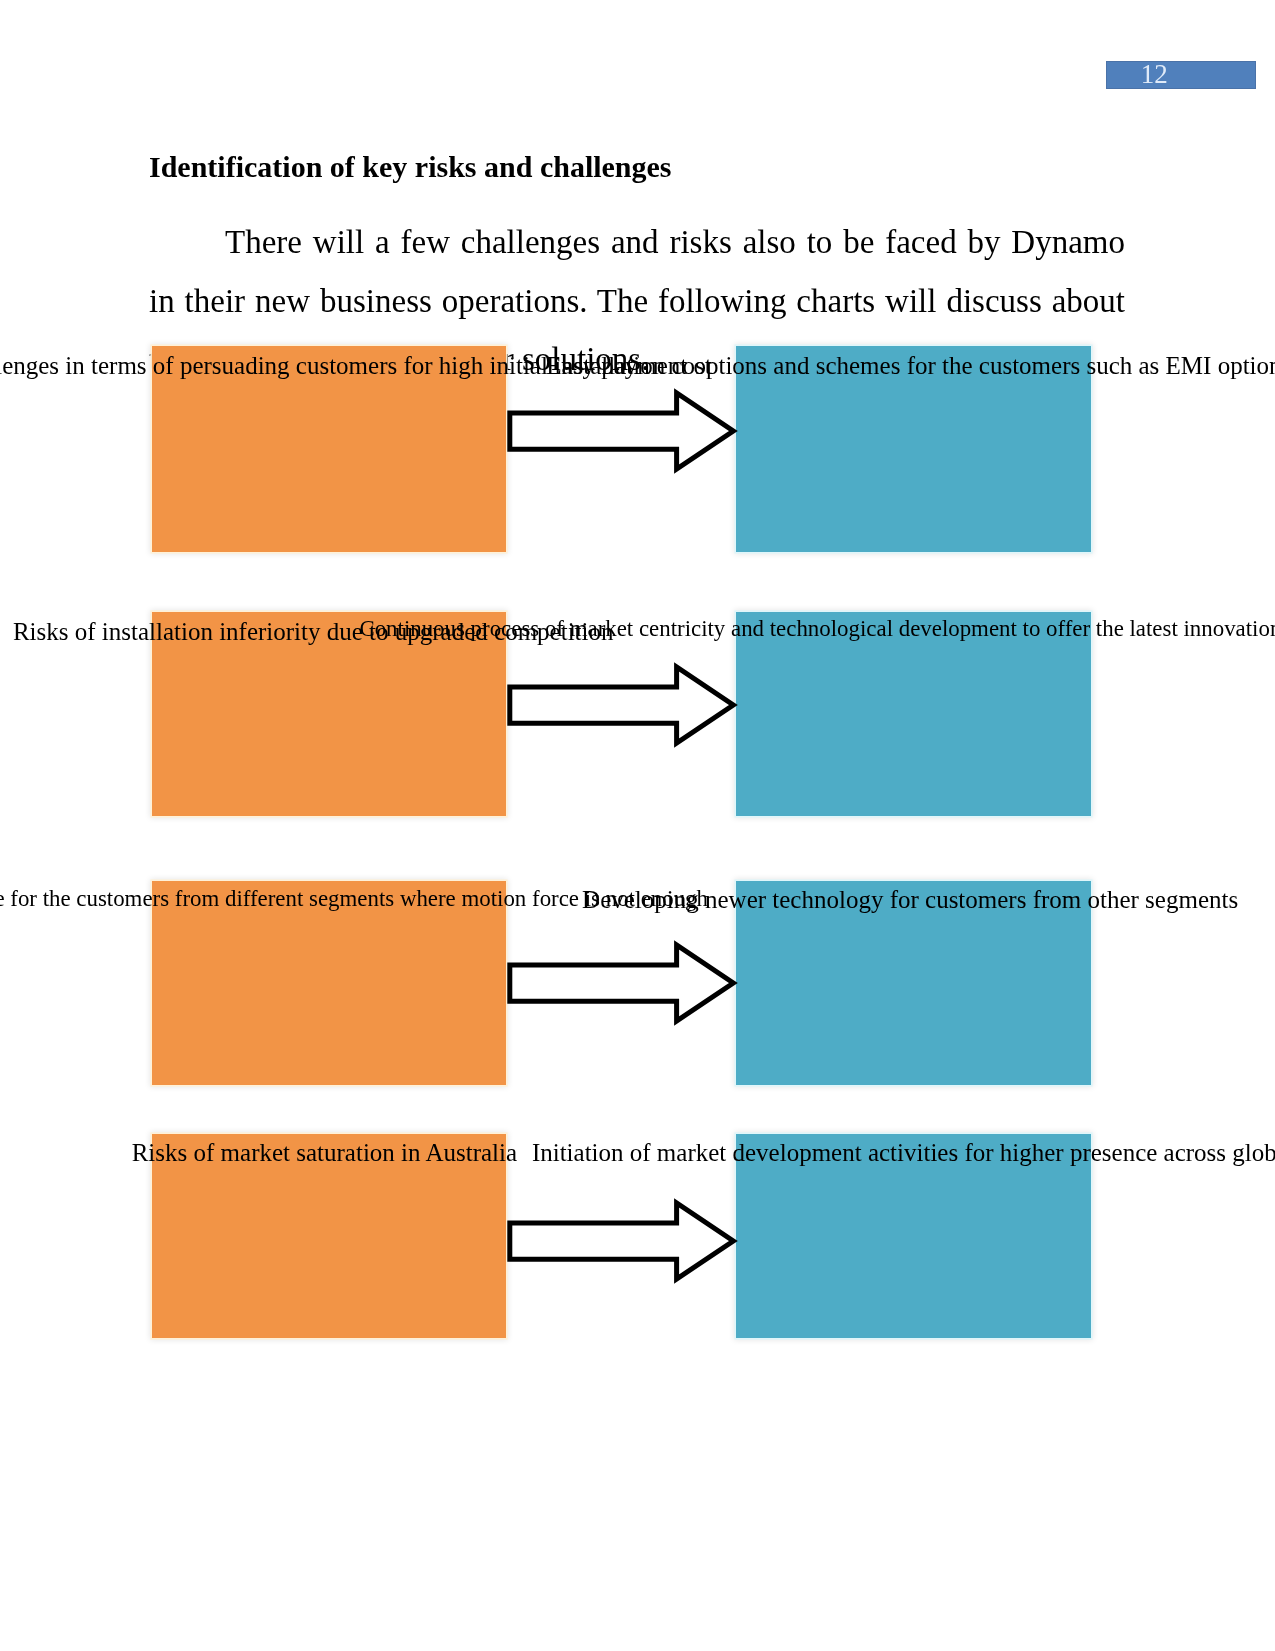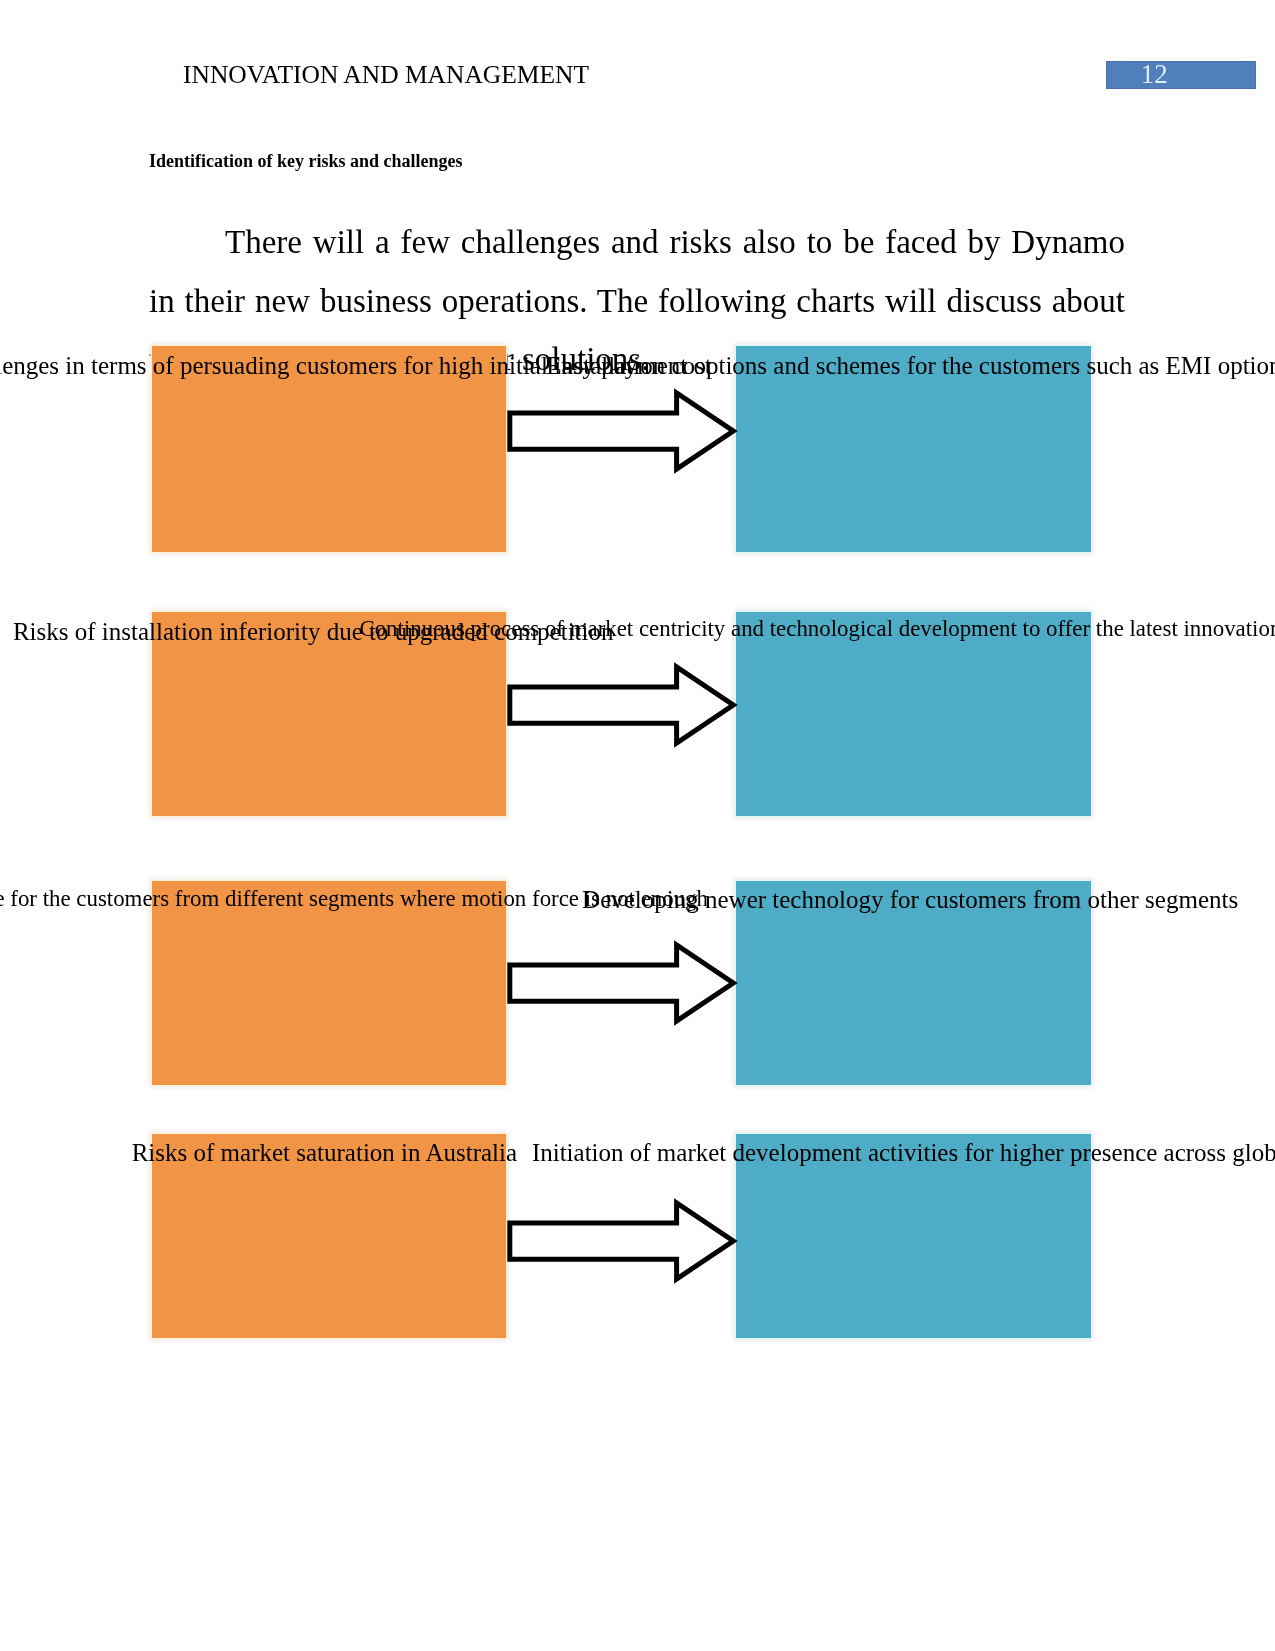--- a/index.html
+++ b/index.html
@@ -9,21 +9,21 @@
 
   .page{position:absolute;left:0;top:0;width:1275px;height:1651px;overflow:hidden;background:#ffffff;}
 
   
   .hdr-title{position:absolute;left:183px;top:62px;font-size:25.5px;line-height:1;white-space:nowrap;}
   .pagebadge{position:absolute;left:1106px;top:61px;width:150px;height:28px;
              background:#5080bc;border:1px solid #4a72a8;box-sizing:border-box;}
   .pagebadge .pn{position:absolute;left:12.8px;top:-1px;font-size:27px;line-height:26px;color:#dfeaf8;margin-left:21px;}
 
   
-  .sec-head{position:absolute;left:149px;top:152px;font-size:18px;font-weight:bold;
+  .sec-head{position:absolute;left:149px;top:152px;font-size:30px;font-weight:bold;
             white-space:nowrap;line-height:1;}
   .para{position:absolute;left:149px;top:213px;width:976px;font-size:33px;line-height:58.5px;
         text-align:justify;text-indent:76px;}
 
   
   .box{position:absolute;width:354px;}
   .ob{background:#f29446;left:152px;
       box-shadow:0 0 0 1.6px rgba(255,240,214,0.95), 0 0 6px 2.2px rgba(0,0,0,0.10);}
   .bb{background:#4eacc6;left:736px;width:355px;
       box-shadow:0 0 0 1.6px rgba(222,246,250,0.95), 0 0 6px 2.2px rgba(0,0,0,0.10);}
@@ -49,21 +49,20 @@
   .r4 .box{top:1134px;height:204px;}
   .r4 .arrow{top:1192.5px;}
   .r4 .cap-risk{left:131.7px;top:1140.15px;}
   .r4 .cap-sol {left:531.9px;top:1140.15px;}
 </style>
 </head>
 <body>
 
 <div class="page">
 
-  <div class="hdr-title">INNOVATION AND MANAGEMENT</div>
 
   <div class="pagebadge">
       <span class="pn">12</span>
     </div>
 
   <div class="sec-head">Identification of key risks and challenges</div>
 
   <div class="para">There will a few challenges and risks also to be faced by Dynamo in their new business operations. The following charts will discuss about these major issues and their solutions.</div>
 
   <div class="row r1">

